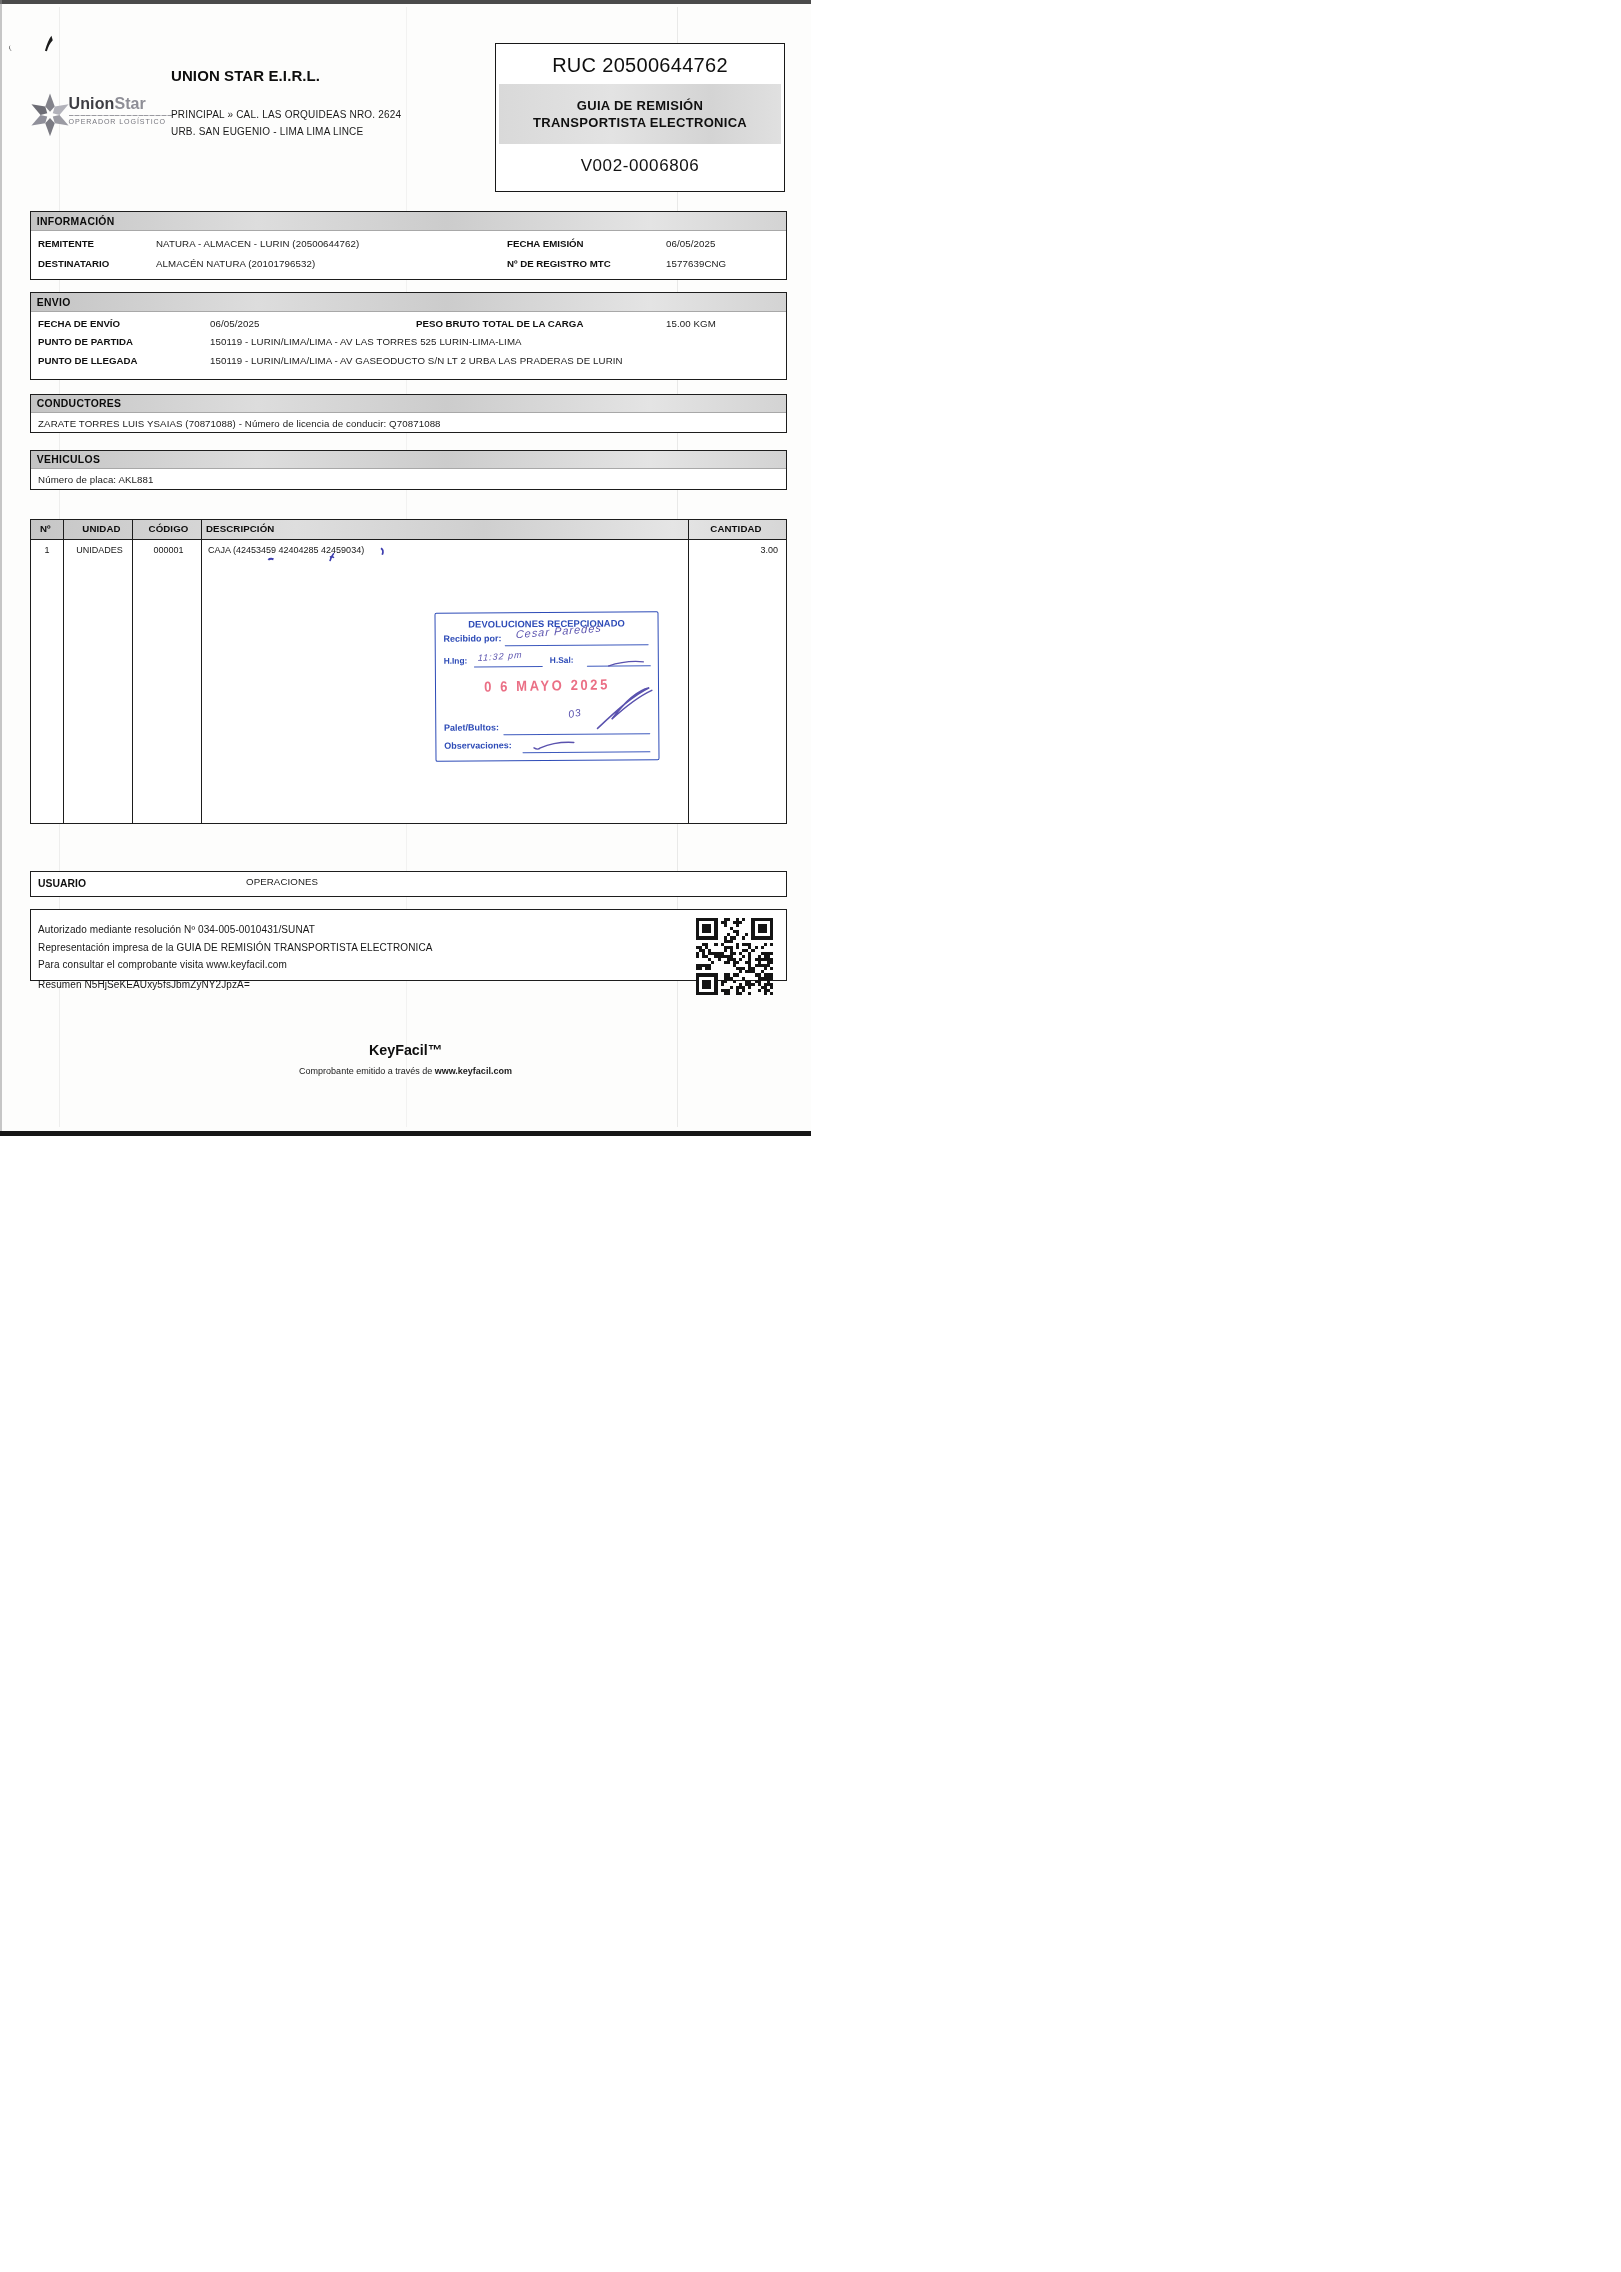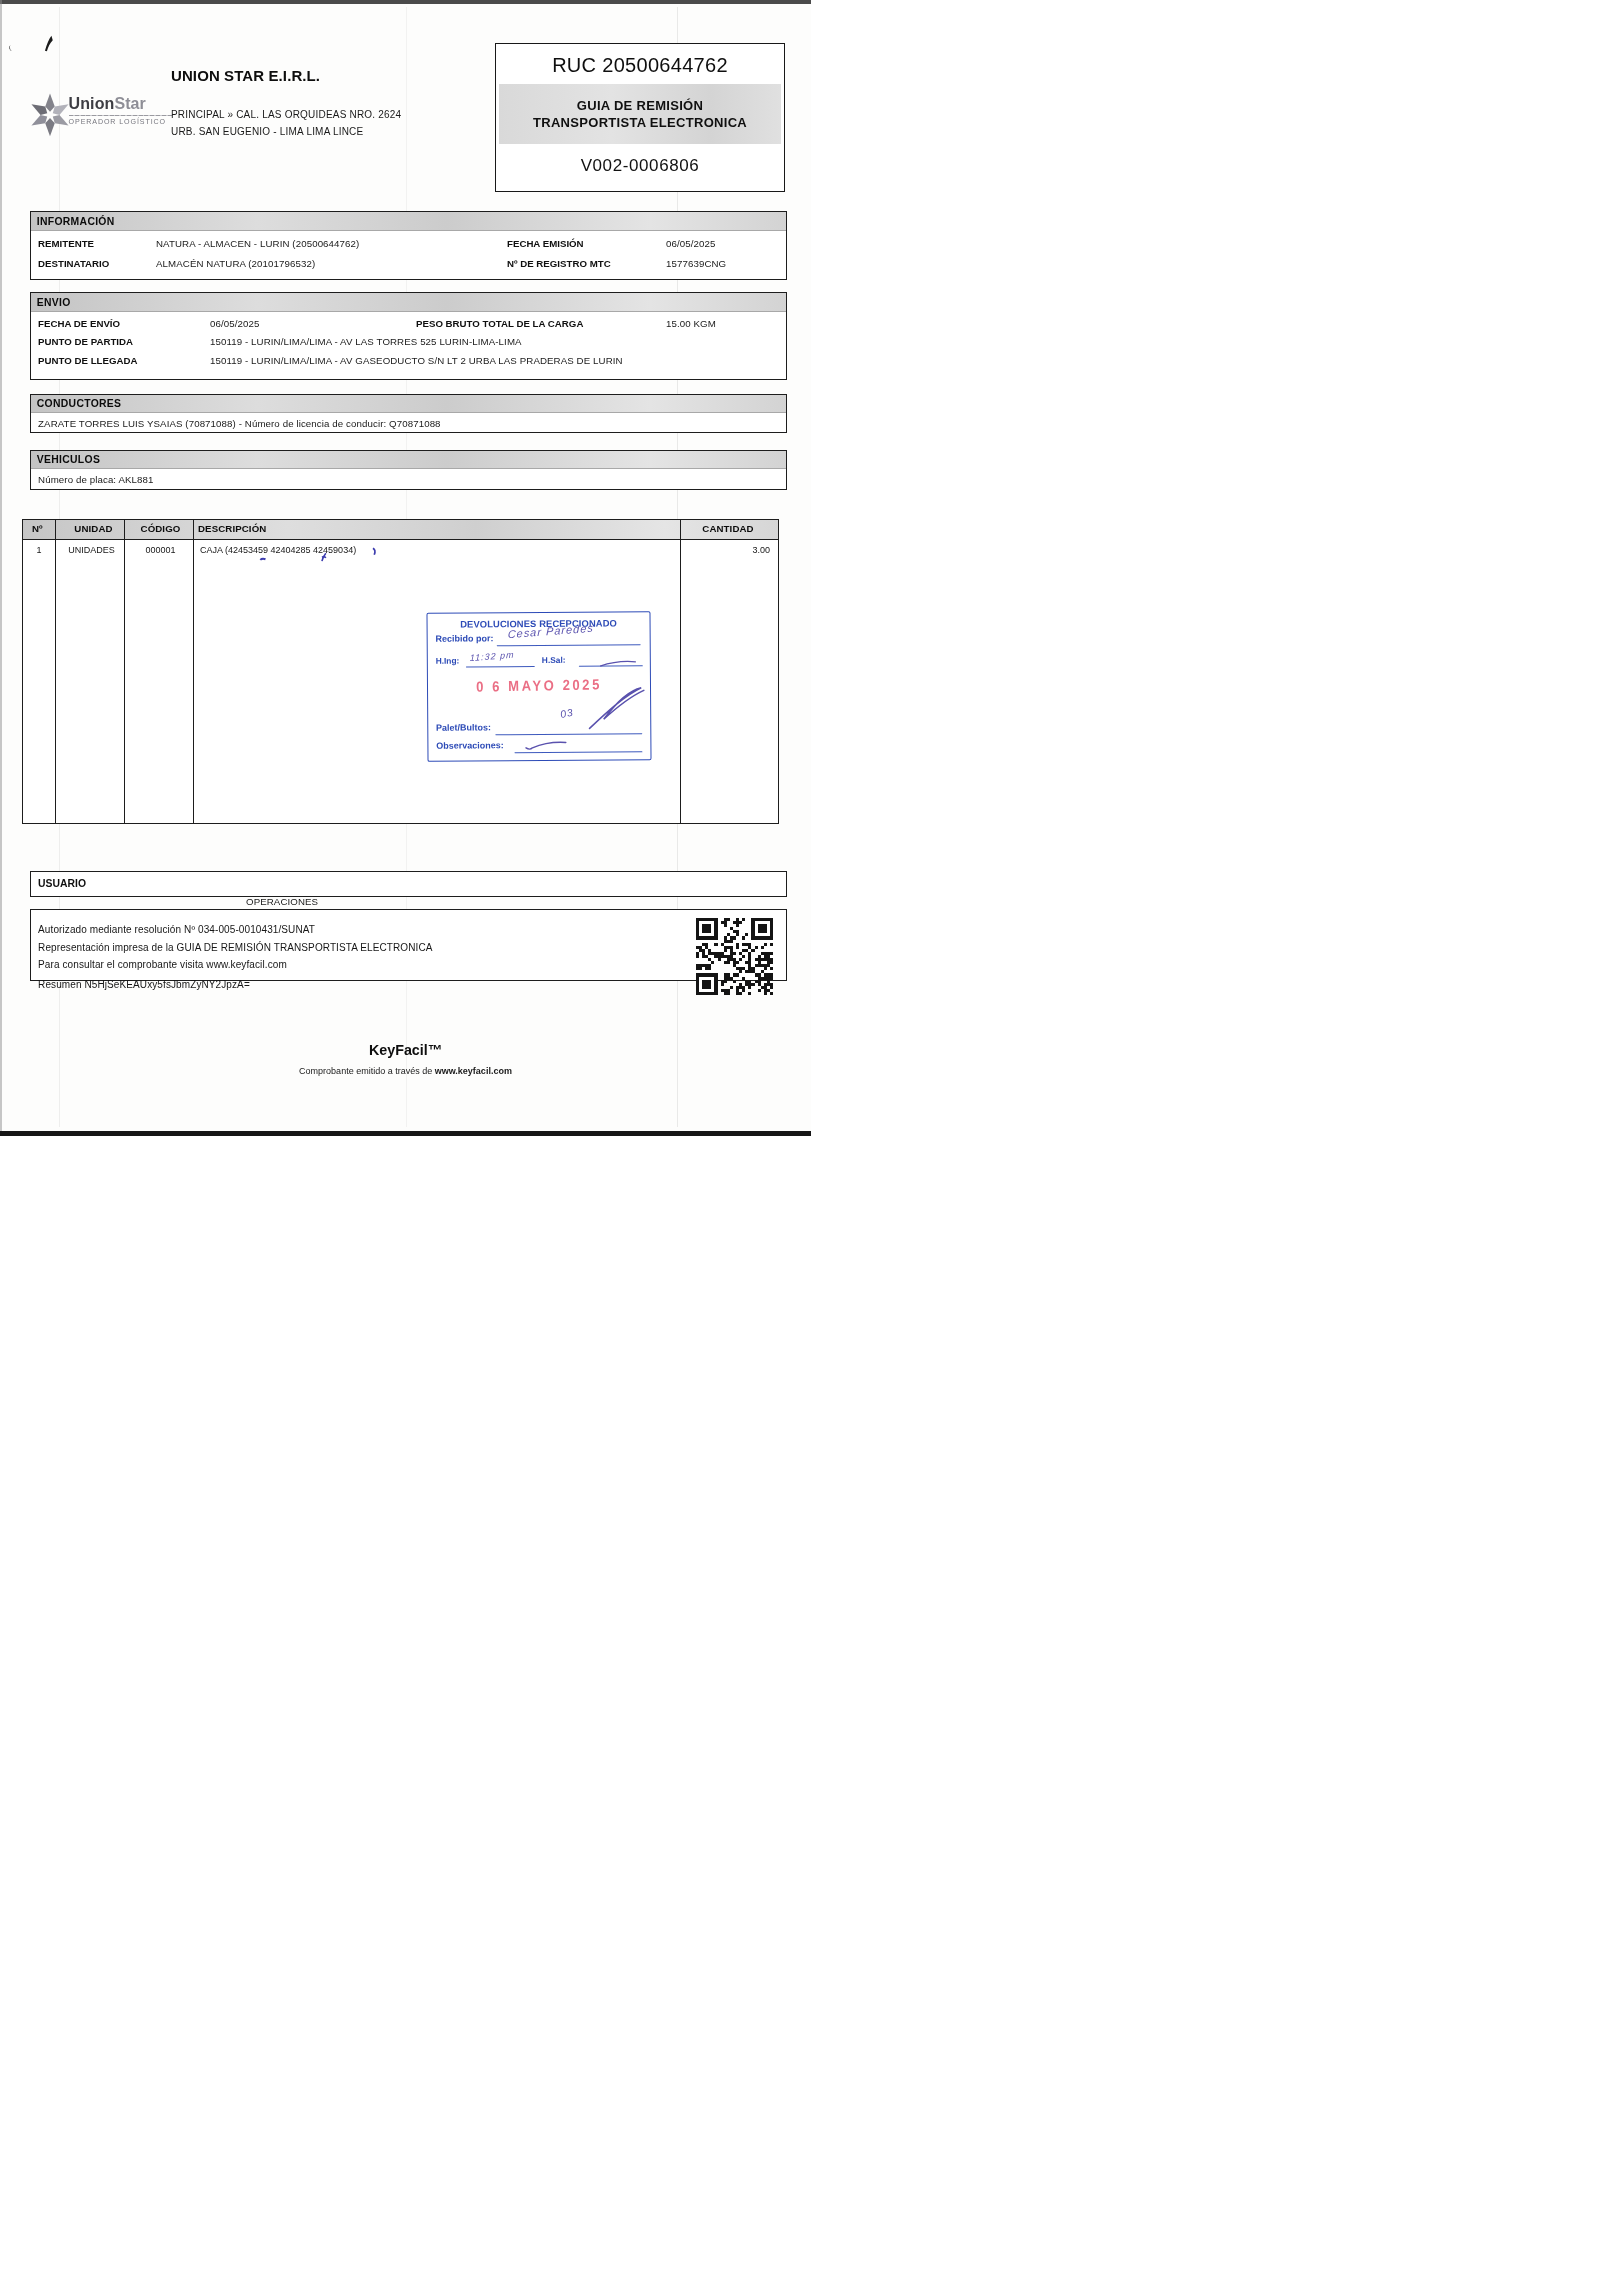--- a/index.html
+++ b/index.html
@@ -31,21 +31,21 @@
   .ruc-num{position:absolute;left:0;right:0;top:112px;text-align:center;font-size:17px;color:#111;letter-spacing:0.6px;}
   
   .box{position:absolute;left:30px;width:757px;border:1.3px solid #1d1d1d;box-sizing:border-box;background:#fff;}
   .bar{position:absolute;left:0;top:0;right:0;height:19px;
        background:linear-gradient(90deg,#c4c4c4,#dddddd 30%,#cccccc 55%,#e4e4e4 82%,#d3d3d3);
        border-bottom:0.6px solid #a8a8a8;display:flex;align-items:center;padding-left:5.8px;box-sizing:border-box;}
   .bar span{font-size:10.4px;font-weight:bold;color:#0b0b0b;letter-spacing:0.3px;}
   .lbl{position:absolute;font-size:9.7px;font-weight:bold;color:#101010;white-space:nowrap;}
   .val{position:absolute;font-size:9.7px;color:#1a1a1a;white-space:nowrap;letter-spacing:0.1px;}
   
-  .table{position:absolute;left:22px;top:519px;width:757px;height:305px;border:1.3px solid #1d1d1d;box-sizing:border-box;background:#fff;}
+  .table{position:absolute;left:30px;top:519px;width:757px;height:305px;border:1.3px solid #1d1d1d;box-sizing:border-box;background:#fff;}
   .thead{position:absolute;left:0;right:0;top:0;height:19.5px;border-bottom:1.3px solid #1d1d1d;box-sizing:border-box;
          background:linear-gradient(90deg,#c6c6c6,#dedede 35%,#cfcfcf 60%,#e5e5e5 85%,#d6d6d6);}
   .th{position:absolute;top:3.2px;font-size:9.7px;font-weight:bold;color:#0b0b0b;letter-spacing:0.1px;}
   .vline{position:absolute;top:0;bottom:0;width:1.3px;background:#1d1d1d;}
   .td{position:absolute;top:25px;font-size:9px;color:#161616;white-space:nowrap;}
   .ink-dot{position:absolute;fill:none;stroke:#3c3cae;}
   
   .stamp{position:absolute;left:404px;top:92px;width:222px;height:147px;border:1.9px solid #2d4bb7;border-radius:1.9px;
          transform:rotate(-.4deg);color:#2d4bb7;}
   .stamp .title{position:absolute;left:0;right:0;top:4.5px;text-align:center;font-size:9.4px;font-weight:bold;letter-spacing:0.1px;}
@@ -198,21 +198,21 @@
       <div class="slbl" style="left:7.8px;top:127px;font-size:9px;">Observaciones:</div>
       <div class="sline" style="left:86px;top:139px;width:128px;"></div>
       <svg style="position:absolute;left:95px;top:127px;" width="45" height="11.7" viewBox="0 0 70 18">
         <path d="M4,12 Q10,16 14,12 Q38,2 66,4" stroke="#5a52ae" stroke-width="2.2" fill="none" stroke-linecap="round"></path>
       </svg>
     </div>
   </div>
 
   <div class="box" style="top:871px;height:26px;">
     <div class="lbl" style="left:7.1px;top:5.8px;font-size:10.4px;">USUARIO</div>
-    <div class="val" style="left:215px;top:24px;">OPERACIONES</div>
+    <div class="val" style="left:215px;top:4px;">OPERACIONES</div>
   </div>
 
   <div class="box" style="top:909px;height:72px;">
     <div style="position:absolute;left:7.1px;top:11px;">
       <div class="authline">Autorizado mediante resolución Nº 034-005-0010431/SUNAT</div>
       <div class="authline">Representación impresa de la GUIA DE REMISIÓN TRANSPORTISTA ELECTRONICA</div>
       <div class="authline">Para consultar el comprobante visita www.keyfacil.com</div>
       <div class="authline" style="margin-top:2.6px;">Resumen N5HjSeKEAUxy5fsJbmZyNY2JpzA=</div>
     </div>
     <div class="qr" id="qr"><svg viewBox="0 0 25 25" width="77" height="77" shape-rendering="crispEdges" fill="#141414">

